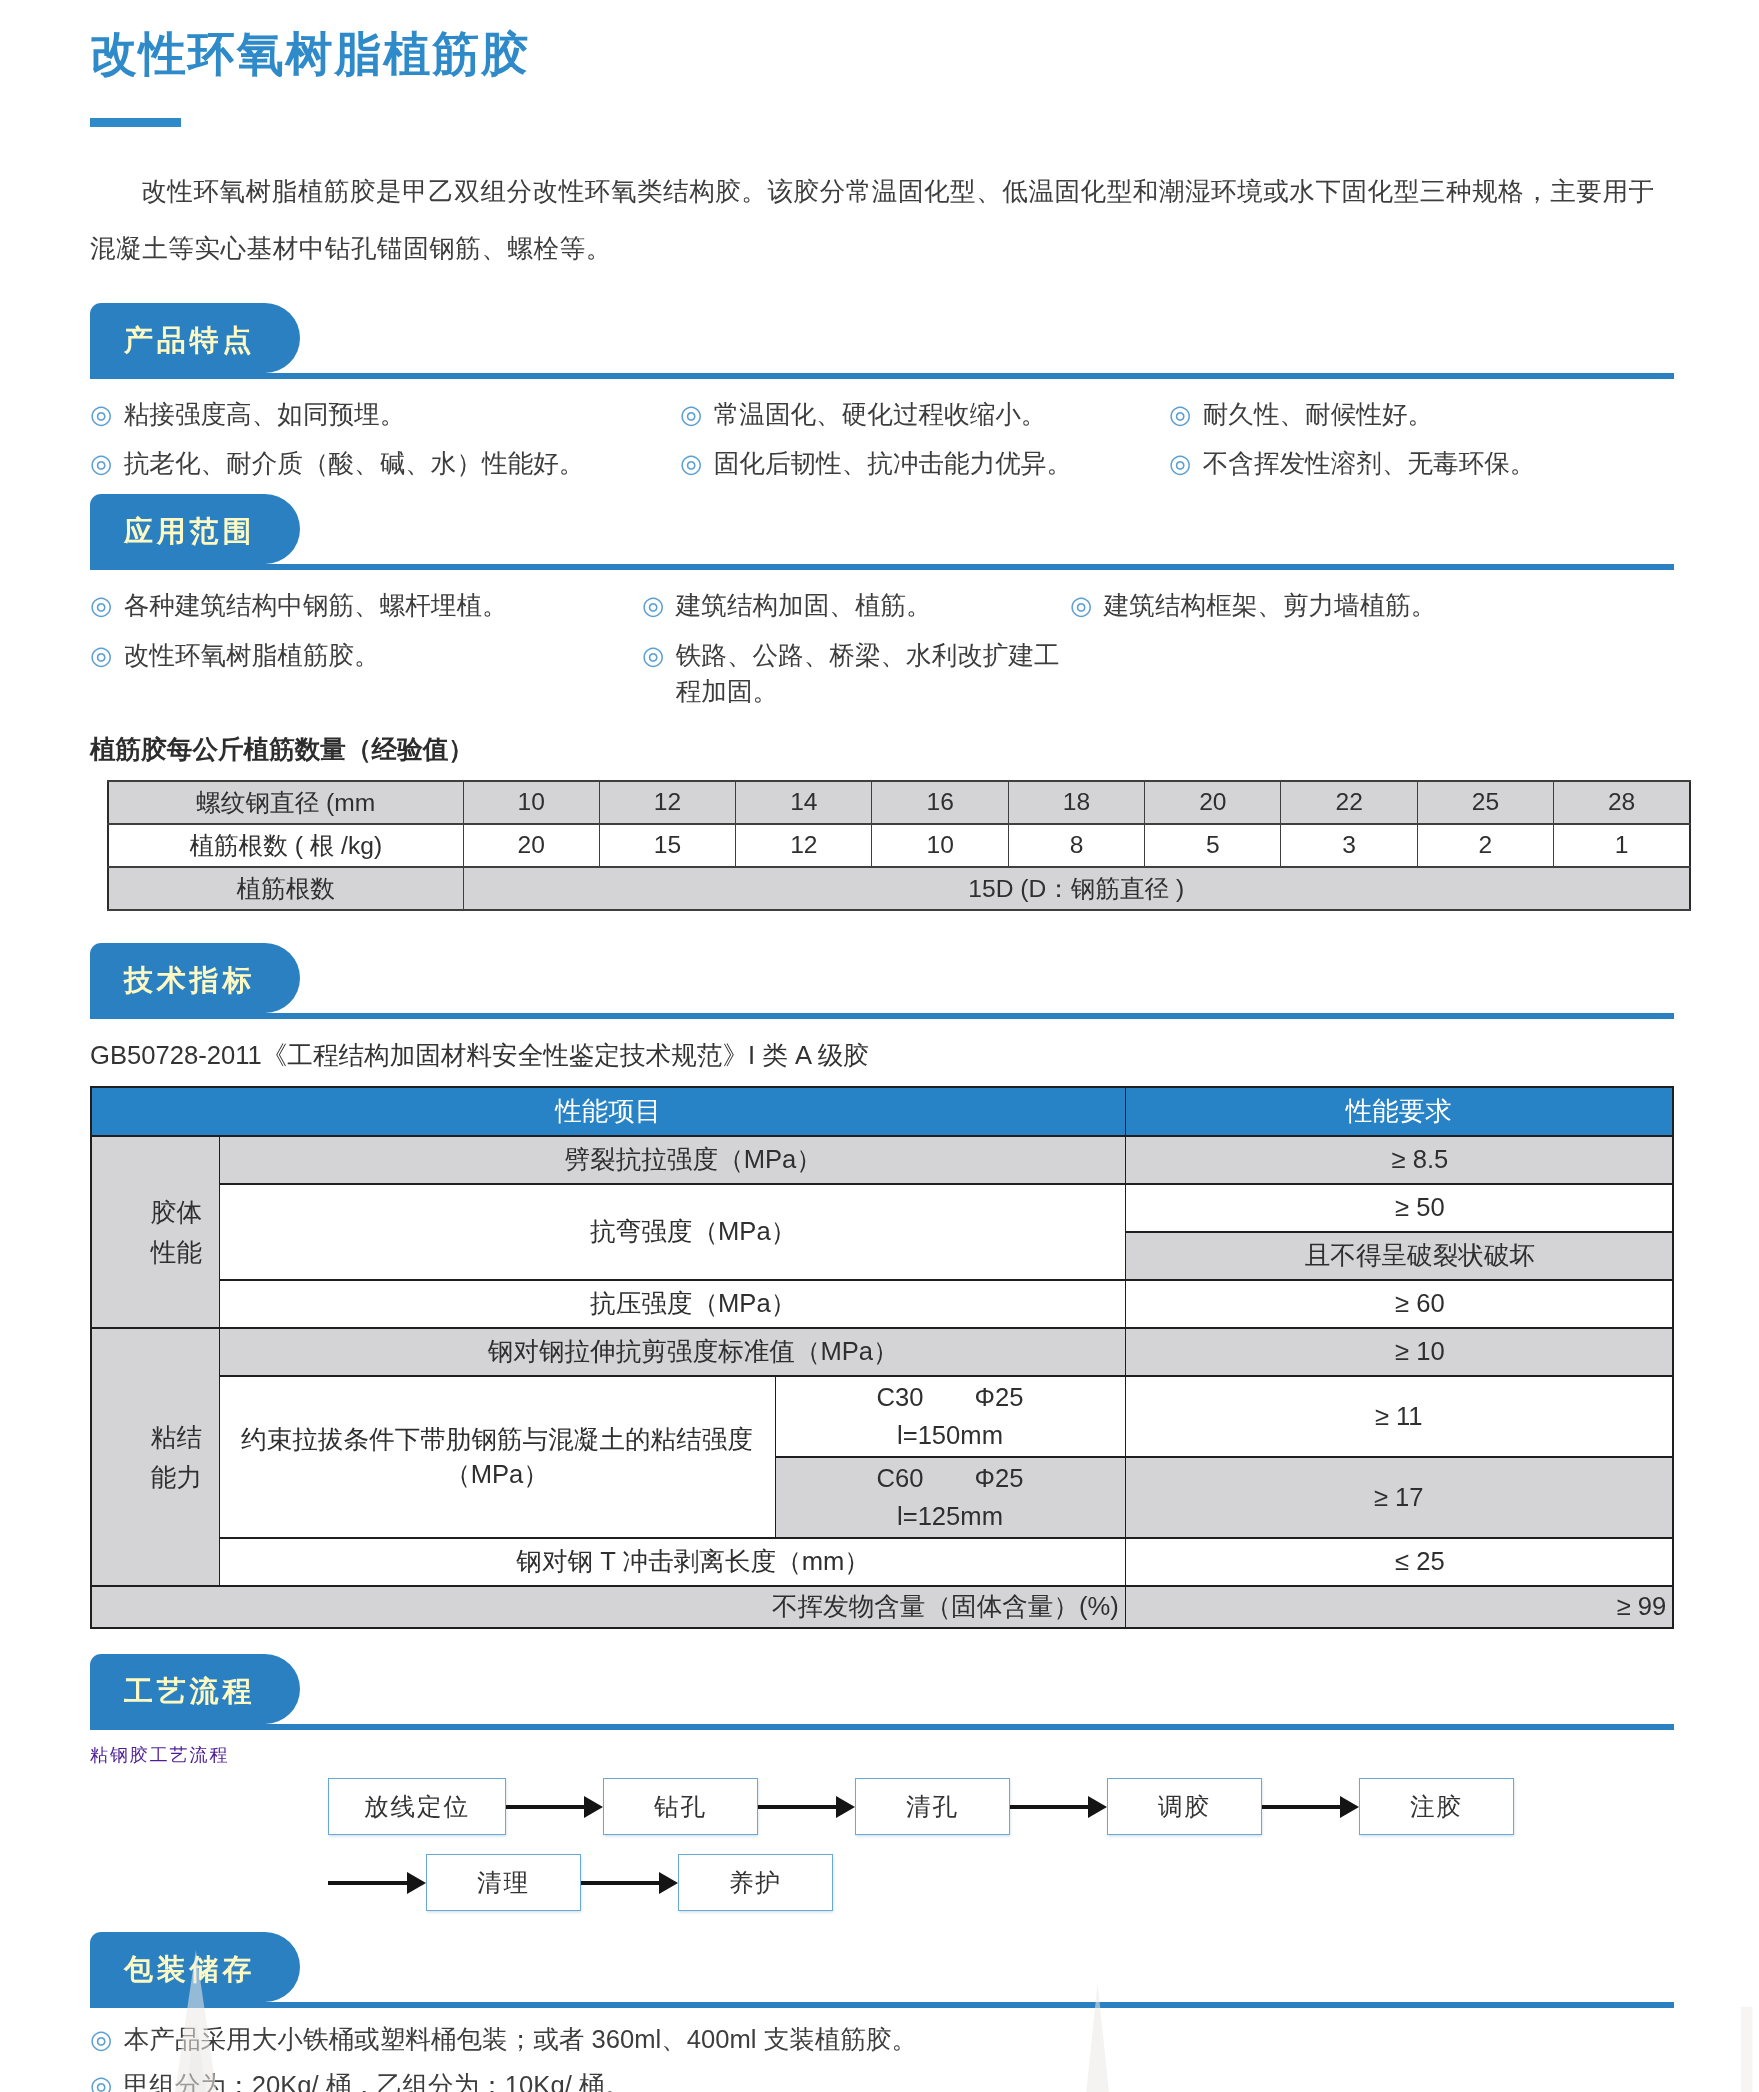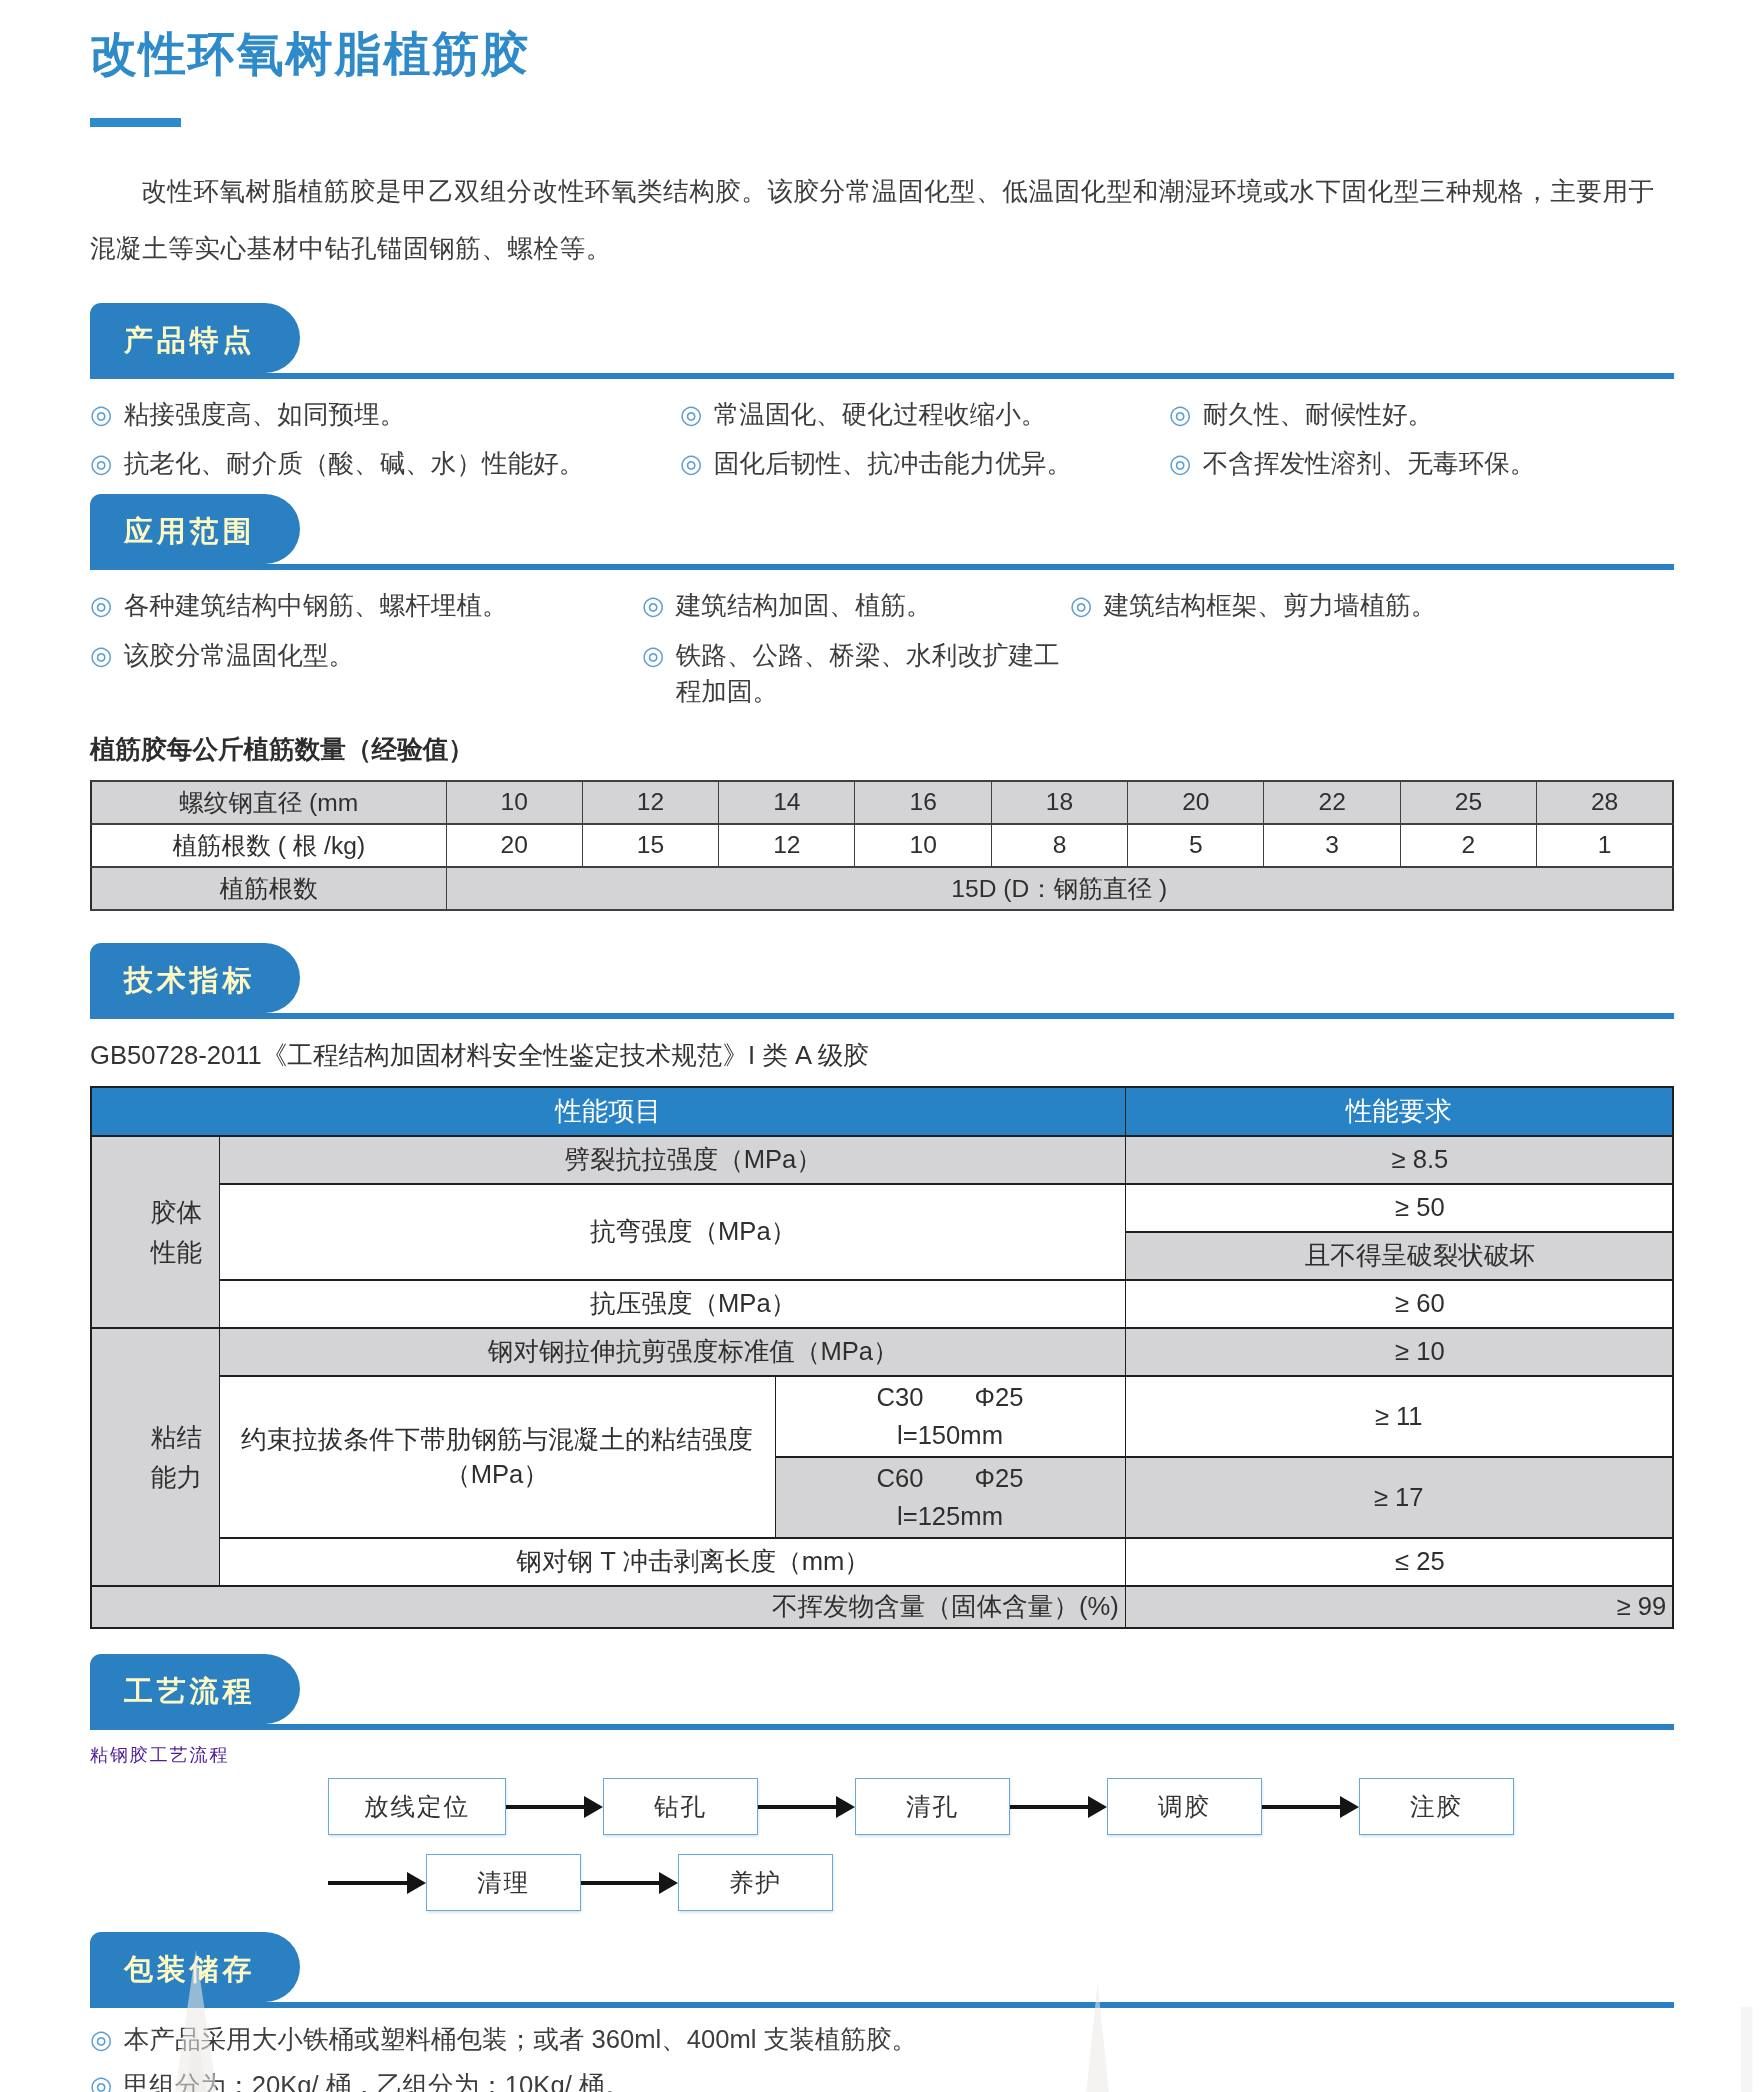--- a/index.html
+++ b/index.html
@@ -28,21 +28,21 @@
   .brow { display:flex; margin-top:13.2px; font-size:25.6px; line-height:36px; color:#3d3d3d; }
   .brow:first-of-type { margin-top:17px; }
   .bitem { display:flex; align-items:flex-start; }
   .bmark { color:#5C9FD3; margin-right:11.4px; flex:none; }
   .feat-c1 { width:590px; flex:none; } .feat-c2 { width:489px; flex:none; } .feat-c3 { flex:1; }
   .app-c1  { width:552px; flex:none; } .app-c2  { width:428px; flex:none; } .app-c3  { flex:1; }
 
   
   .tcaption { font-size:25.6px; font-weight:bold; color:#2d2d2d; margin-top:23px; }
   table.rebar { width:100%; border-collapse:collapse; margin-top:13.2px; table-layout:fixed;
-                font-size:24.6px; color:#2f2f2f; border:2.8px solid #2b2b2b; }
+                font-size:24.6px; color:#2f2f2f; border:2.8px solid #2b2b2b;margin-left:17px; }
   table.rebar td { border:1.9px solid #3f3f3f; border-top-width:2.8px; border-bottom-width:2.8px;
                    text-align:center; height:43px; padding:0; }
   .gray { background:#D4D4D6; }
 
   
   .gbcaption { font-size:25.6px; color:#333; margin-top:19px; }
   table.tech { width:100%; border-collapse:collapse; margin-top:13.2px; table-layout:fixed;
                font-size:25.6px; color:#2f2f2f; border:2.8px solid #1f1f1f; }
   table.tech th, table.tech td { border:1.9px solid #1f1f1f; border-top-width:2.8px;
                border-bottom-width:2.8px; text-align:center; padding:0 5.7px; font-weight:normal; }
@@ -132,21 +132,21 @@
           <span>建筑结构加固、植筋。</span>
         </span>
       <span class="bitem app-c3">
           <span class="bmark">◎</span>
           <span>建筑结构框架、剪力墙植筋。</span>
         </span>
     </div>
     <div class="brow">
       <span class="bitem app-c1">
           <span class="bmark">◎</span>
-          <span>该胶分常温固化型。</span>
+          <span>改性环氧树脂植筋胶。</span>
         </span>
       <span class="bitem app-c2">
           <span class="bmark">◎</span>
           <span>铁路、公路、桥梁、水利改扩建工程加固。</span>
         </span>
     </div>
   </div>
 
   <div class="tcaption">植筋胶每公斤植筋数量（经验值）</div>
   <table class="rebar">

